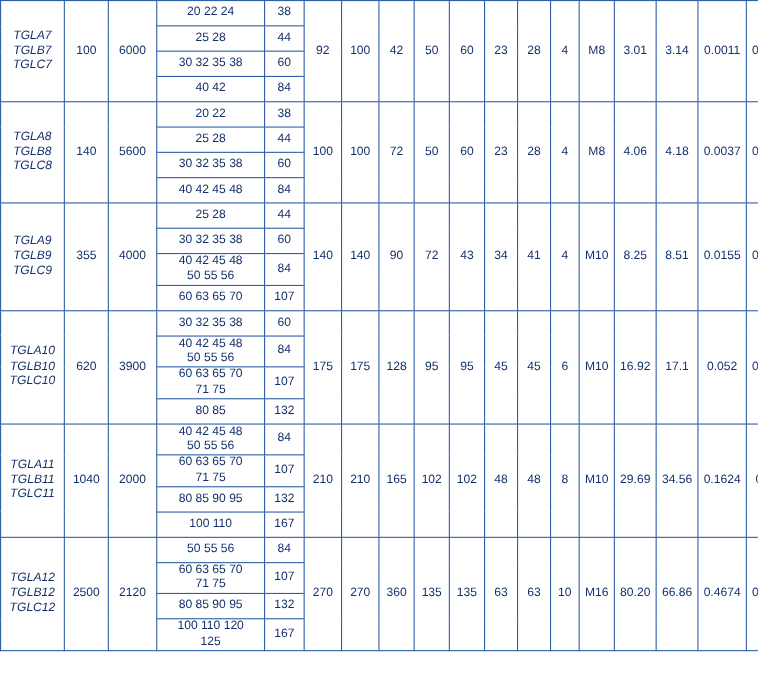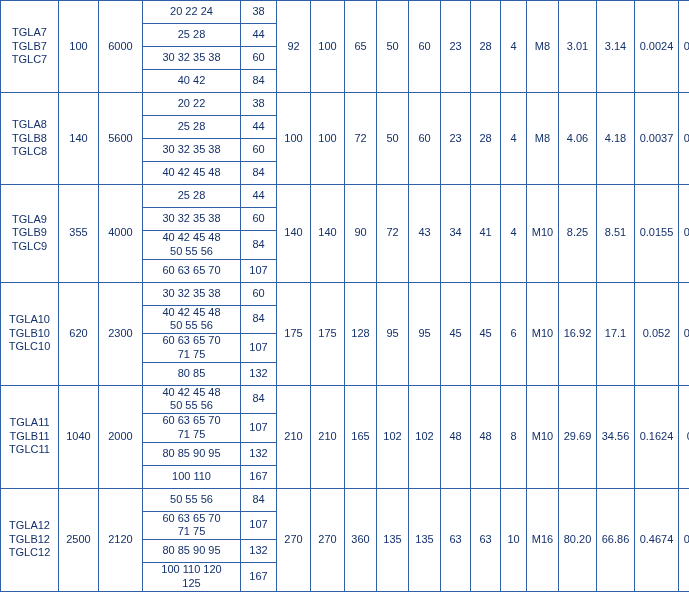--- a/index.html
+++ b/index.html
@@ -28,20 +28,21 @@
     padding: 0;
     line-height: 1.25;
     height: 22px;
   }
   td.model {
     font-size: 11px;
     text-align: left;
     padding-left: 6px;
     line-height: 1.45;
     white-space: pre-line;
+    font-style: italic;
   }
   td.bore {
     font-size: 11px;
     white-space: pre-line;
     line-height: 1.25;
   }
   .col-model   { width: 58px; }
   .col-torque  { width: 40px; }
   .col-speed   { width: 44px; }
   .col-bore    { width: 98px; }
@@ -88,30 +89,30 @@
       <tr>
         <td class="model" rowspan="4">TGLA7
 TGLB7
 TGLC7</td>
         <td rowspan="4">100</td>
         <td rowspan="4">6000</td>
         <td class="bore">20  22  24</td>
         <td>38</td>
         <td rowspan="4">92</td>
         <td rowspan="4">100</td>
-        <td rowspan="4">65</td>
+        <td rowspan="4">42</td>
         <td rowspan="4">50</td>
         <td rowspan="4">60</td>
         <td rowspan="4">23</td>
         <td rowspan="4">28</td>
         <td rowspan="4">4</td>
         <td rowspan="4">M8</td>
         <td rowspan="4">3.01</td>
         <td rowspan="4">3.14</td>
-        <td rowspan="4">0.0024</td>
+        <td rowspan="4">0.0011</td>
         <td rowspan="4">0.0027</td>
       </tr>
       <tr>
         <td class="bore">25  28</td>
         <td>44</td>
       </tr>
       <tr>
         <td class="bore">30  32  35  38</td>
         <td>60</td>
       </tr>
@@ -186,21 +187,21 @@
       </tr>
       <tr>
         <td class="bore">60  63  65  70</td>
         <td>107</td>
       </tr>
       <tr>
         <td class="model" rowspan="4">TGLA10
 TGLB10
 TGLC10</td>
         <td rowspan="4">620</td>
-        <td rowspan="4">2300</td>
+        <td rowspan="4">3900</td>
         <td class="bore">30  32  35  38</td>
         <td>60</td>
         <td rowspan="4">175</td>
         <td rowspan="4">175</td>
         <td rowspan="4">128</td>
         <td rowspan="4">95</td>
         <td rowspan="4">95</td>
         <td rowspan="4">45</td>
         <td rowspan="4">45</td>
         <td rowspan="4">6</td>

